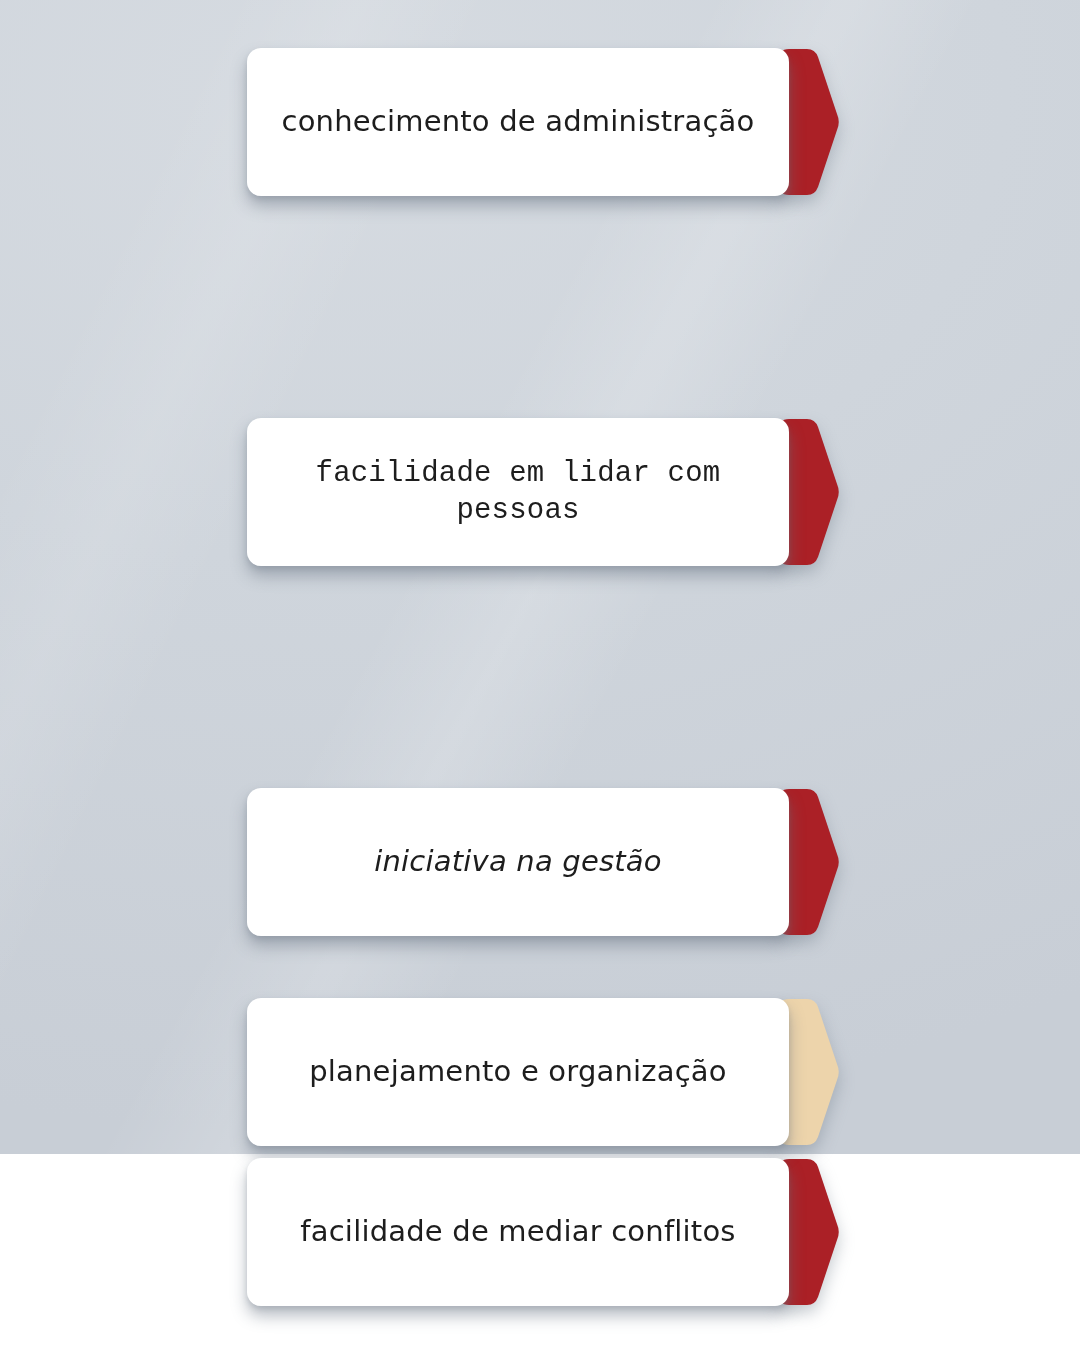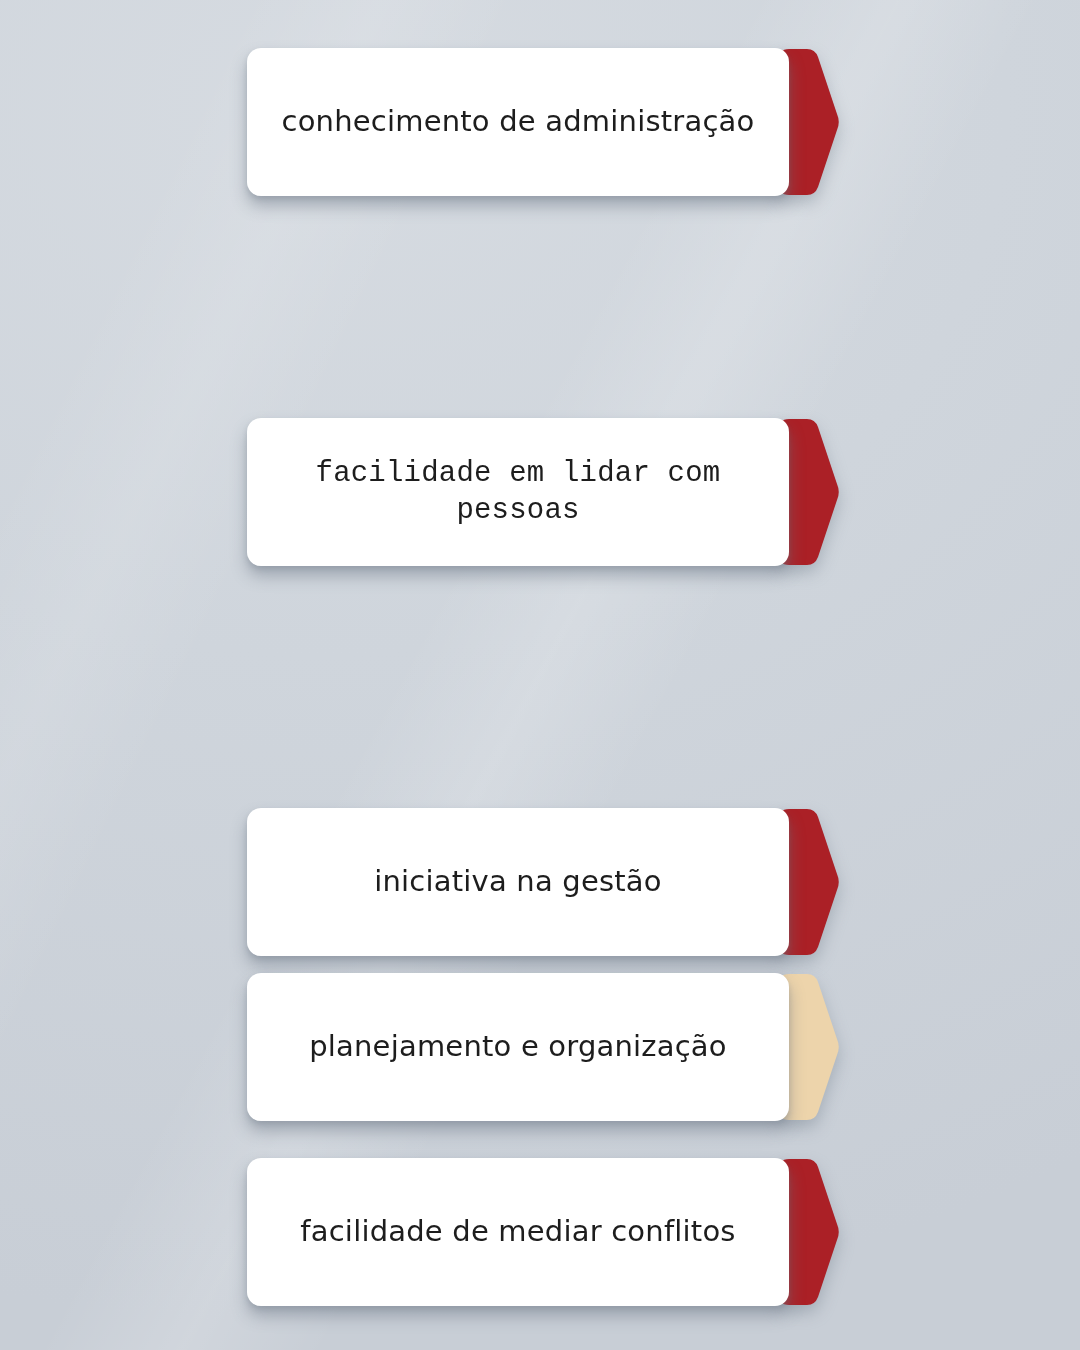--- a/index.html
+++ b/index.html
@@ -8,21 +8,21 @@
   }
   body {
     width: 1080px;
     height: 1350px;
     overflow: hidden;
     font-family: "DejaVu Sans", "Liberation Sans", sans-serif;
   }
   .canvas {
     position: relative;
     width: 1080px;
-    height: 1350px;
+    height: 1154px;
     background: radial-gradient(140% 90% at 30% 8%, #d6dbe1 0%, #cfd5dc 45%, #c8ced6 100%);
   }
   .sheen {
     position: absolute;
     inset: 0;
     pointer-events: none;
     background:
       linear-gradient(118deg, rgba(255,255,255,0) 42%, rgba(255,255,255,0.16) 50%, rgba(255,255,255,0) 58%),
       linear-gradient(296deg, rgba(255,255,255,0) 70%, rgba(255,255,255,0.10) 78%, rgba(255,255,255,0) 86%);
   }
@@ -85,30 +85,30 @@
   <div class="row" style="top: 418px; font-family: Liberation Mono, monospace;">
     <svg class="arrow" viewBox="0 0 63 148" preserveAspectRatio="none" aria-hidden="true">
       <path d="M12 1 H30 Q38 1 41 9 L60 66 Q63.5 74 60 82 L41 139 Q38 147 30 147 H12 Q1 147 1 136 V12 Q1 1 12 1 Z" fill="#AB2026"></path>
     </svg>
     <div class="card">
       <span class="label">facilidade em lidar com pessoas</span>
     </div>
   </div>
 
 
-  <div class="row" style="top: 808px;">
+  <div class="row" style="top: 788px; font-style: italic;">
     <svg class="arrow" viewBox="0 0 63 148" preserveAspectRatio="none" aria-hidden="true">
       <path d="M12 1 H30 Q38 1 41 9 L60 66 Q63.5 74 60 82 L41 139 Q38 147 30 147 H12 Q1 147 1 136 V12 Q1 1 12 1 Z" fill="#AB2026"></path>
     </svg>
     <div class="card">
       <span class="label">iniciativa na gestão</span>
     </div>
   </div>
 
-  <div class="row" style="top: 973px;">
+  <div class="row" style="top: 998px;">
     <svg class="arrow" viewBox="0 0 63 148" preserveAspectRatio="none" aria-hidden="true">
       <path d="M12 1 H30 Q38 1 41 9 L60 66 Q63.5 74 60 82 L41 139 Q38 147 30 147 H12 Q1 147 1 136 V12 Q1 1 12 1 Z" fill="#EDD4AB"></path>
     </svg>
     <div class="card">
       <span class="label">planejamento e organização</span>
     </div>
   </div>
 
   <div class="row" style="top: 1158px;">
     <svg class="arrow" viewBox="0 0 63 148" preserveAspectRatio="none" aria-hidden="true">

